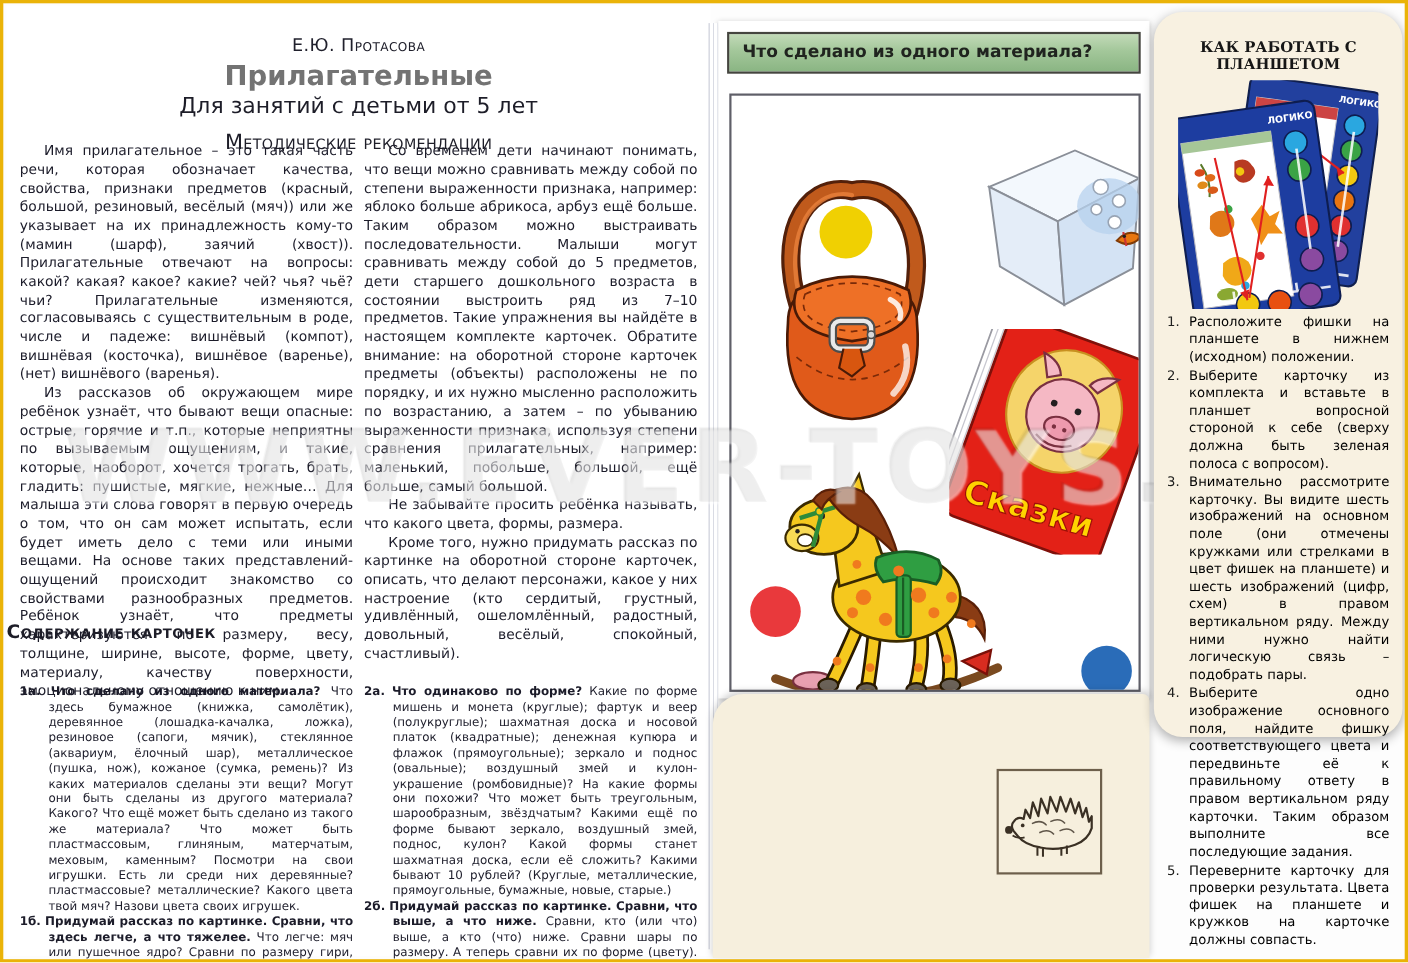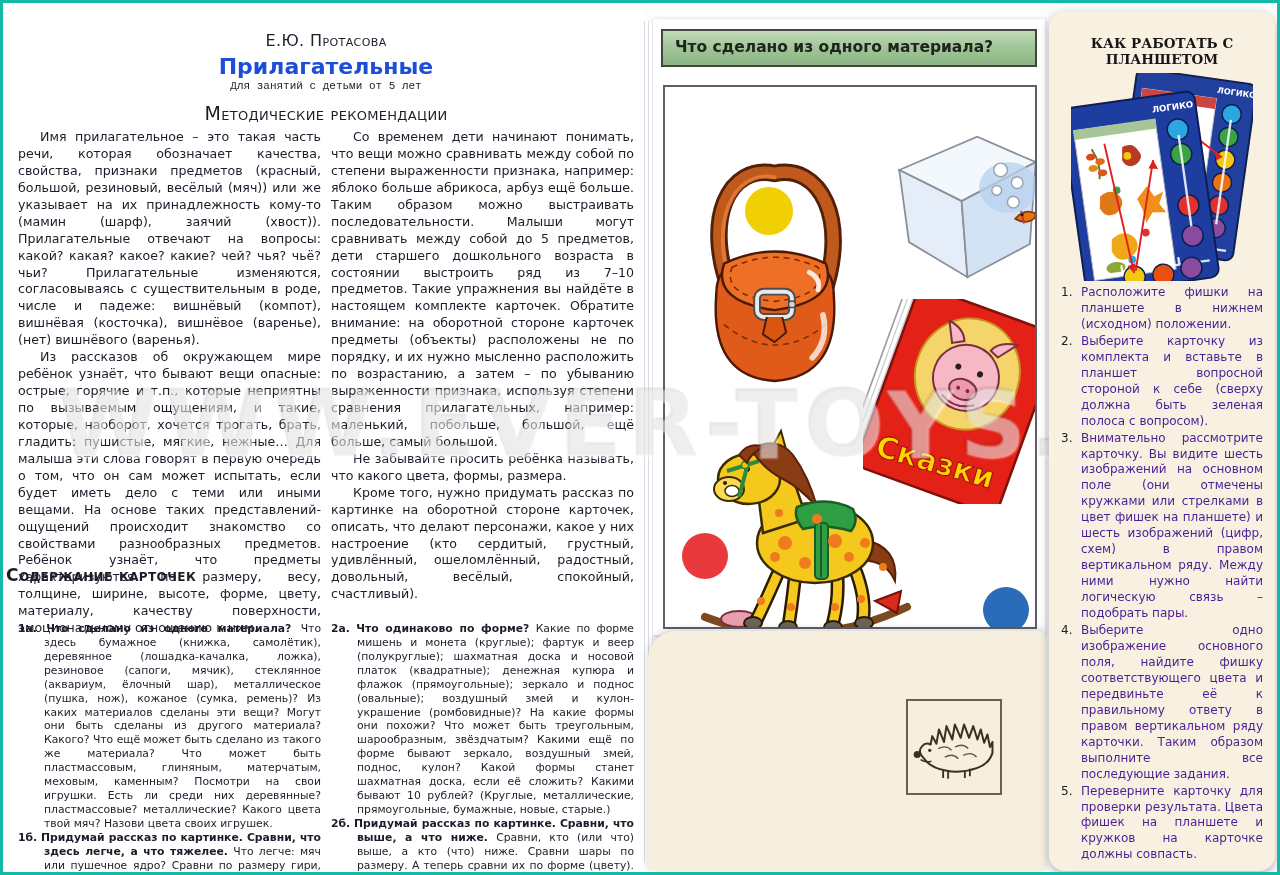--- a/index.html
+++ b/index.html
@@ -1,25 +1,25 @@
 <!DOCTYPE html>
 <html><head>
 <meta charset="utf-8">
 <style>
   html,body{margin:0;padding:0;background:#ffffff;}
   .photo{position:relative;width:1280px;height:875px;background:#fdfdfd;overflow:hidden;
-         border:3px solid #14b8a6;box-sizing:border-box;
+         border:3px solid #eab308;box-sizing:border-box;
          font-family:"DejaVu Sans", sans-serif;color:#1d1d28;}
 
   
   .left-page{position:absolute;left:3px;top:2px;width:640px;height:864px;background:#ffffff;}
   .lp-header{position:absolute;left:0;top:26px;width:100%;text-align:center;}
   .author{font-variant:small-caps;font-size:16px;letter-spacing:.4px;color:#20202c;}
-  .book-title{font-size:22px;font-weight:bold;margin-top:4px;color:#1d4ed8;}
-  .book-subtitle{font-size:11px;margin-top:1px;font-family:Liberation Mono, monospace;}
+  .book-title{font-size:25px;font-weight:bold;margin-top:4px;color:#737373;}
+  .book-subtitle{font-size:20px;margin-top:1px;}
   .method-title{font-variant:small-caps;font-size:19px;margin-top:10px;letter-spacing:.3px;}
   .cols{position:absolute;left:12px;top:124px;width:616px;display:flex;gap:10px;}
   .col{width:303px;}
   .para{margin:0;text-indent:22px;text-align:justify;font-size:12.6px;line-height:1.345;
         color:#1c1c2a;}
   .sect2{position:absolute;left:0;top:560px;width:100%;}
   .sect2-t{font-variant:small-caps;font-size:17px;font-weight:bold;letter-spacing:.4px;}
   .sect2-s{font-variant:small-caps;font-size:14.5px;margin-top:2px;}
   .cards-cols{position:absolute;left:12px;top:617px;width:616px;display:flex;gap:10px;}
   .entry{margin:0;padding-left:26px;text-indent:-26px;text-align:justify;
@@ -49,31 +49,31 @@
   .svg-horse{position:absolute;left:22px;top:334px;}
 
   
   .cream-card{position:absolute;left:645px;top:628px;width:397px;height:240px;
               background:#f6efdd;border-radius:28px 6px 0 0;z-index:4;
               box-shadow:0 -2px 7px rgba(0,0,0,.18);}
   .hedgehog-frame{position:absolute;left:258px;top:68px;width:96px;height:96px;
               border:2px solid #6d5f4b;box-sizing:border-box;}
 
   
-  .sidebar{position:absolute;left:1046px;top:8px;width:226px;height:860px;background:#f8f1e1;
-           border-radius:16px;z-index:8;box-shadow:0 3px 10px rgba(0,0,0,.30);}
+  .sidebar{position:absolute;left:1046px;top:8px;width:226px;height:659px;background:#f8f1e1;
+           border-radius:26px;z-index:8;box-shadow:0 3px 10px rgba(0,0,0,.30);}
   .sb-title1{margin-top:24px;text-align:center;font-family:"DejaVu Serif",serif;
              font-weight:bold;font-size:13.5px;color:#161616;}
   .sb-title2{text-align:center;font-family:"DejaVu Serif",serif;font-weight:bold;
              font-size:18px;color:#161616;margin-top:2px;}
   .sb-art{display:block;margin:6px auto 0 auto;}
   .steps{list-style:none;margin:4px 0 0 0;padding:0 12px 0 12px;}
   .steps li{display:flex;gap:4px;margin-bottom:1px;}
   .steps .n{flex:0 0 16px;font-size:12px;line-height:1.33;color:#20201e;}
-  .steps .t{font-size:12px;line-height:1.33;text-align:justify;color:#4c1d95;}
+  .steps .t{font-size:12px;line-height:1.33;text-align:justify;color:#000000;}
 
   
   .watermark{position:absolute;left:0;top:368px;width:1280px;text-align:center;z-index:6;
              font-size:92px;font-weight:bold;letter-spacing:6px;color:rgba(95,95,105,0.07);
              text-shadow:2px 2px 2px rgba(255,255,255,.55),-1px -1px 1px rgba(0,0,0,.05);
              pointer-events:none;white-space:nowrap;}
 </style>
 </head>
 <body>
 

